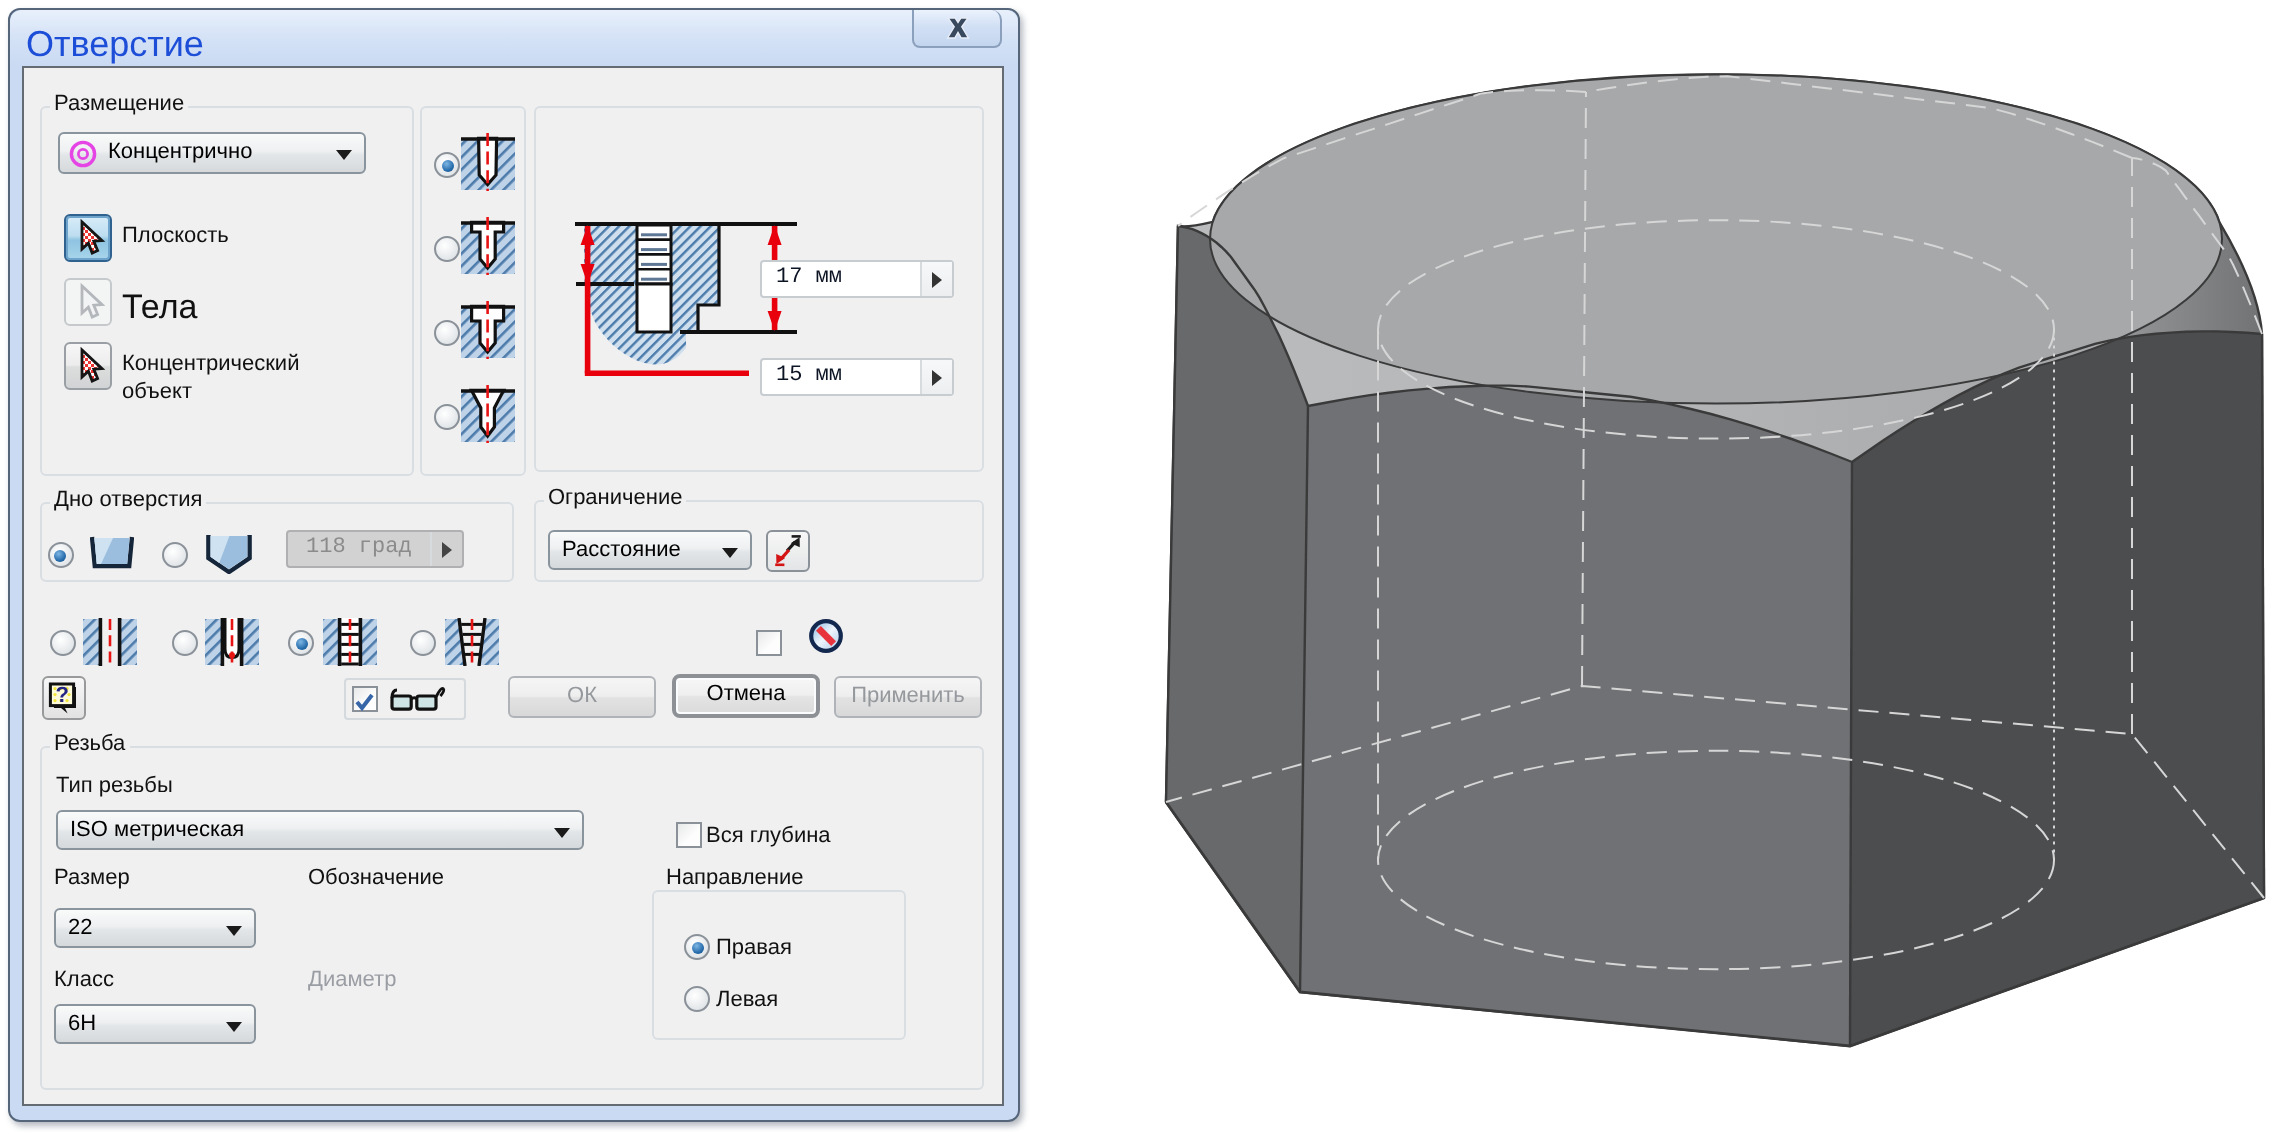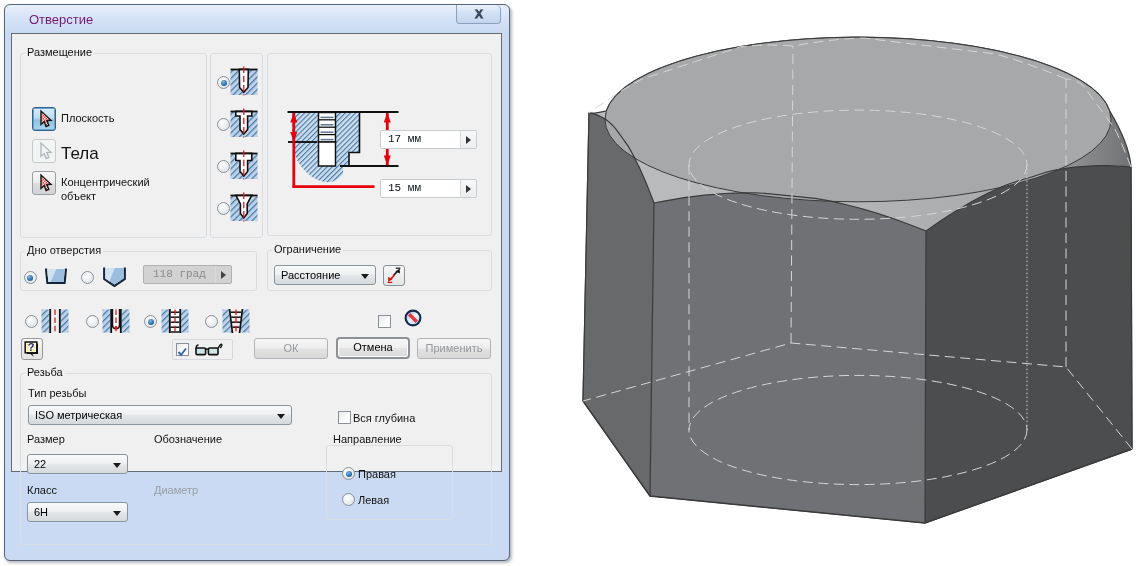--- a/index.html
+++ b/index.html
@@ -5,26 +5,26 @@
 * { margin:0; padding:0; box-sizing:border-box; }
 html,body { width:1138px; height:566px; background:#fff; font-family:"Liberation Sans", sans-serif; overflow:hidden; }
 #stage { position:relative; width:1138px; height:566px; }
 .abs { position:absolute; }
 #dlg { position:absolute; left:4px; top:4px; width:506px; height:557px;
   background:#c9daf2; border:1px solid #55657a; border-radius:6px;
   box-shadow:1.5px 2px 3px rgba(90,100,115,0.45); }
 #dlg .titlebar { position:absolute; left:0; top:0; right:0; height:28px;
   background:linear-gradient(#e8f0fb, #d6e3f7 45%, #c9daf2);
   border-radius:6px 6px 0 0; }
-#dlg .title { position:absolute; left:8px; top:7px; font-size:13px; color:#701a75;margin-left:16px; }
+#dlg .title { position:absolute; left:8px; top:7px; font-size:18px; color:#1d4ed8; }
 .closebtn { position:absolute; left:451px; top:0px; width:45px; height:19px;
   background:linear-gradient(#eaf2fc, #d2e0f5 45%, #c3d5ee);
   border:1px solid #8ba0bc; border-top:none; border-radius:0 5px 4px 4px;
   color:#2d3c50; text-align:center; font-size:13px; font-weight:bold; line-height:15px; }
-#client { position:absolute; left:6px; top:28px; width:491px; height:439px;
+#client { position:absolute; left:6px; top:28px; width:491px; height:520px;
   background:#f0f0f0; border:1px solid #646b73; }
 .grp { position:absolute; border:1px solid #d9dee3; border-radius:3px; }
 .grplbl { position:absolute; background:#f0f0f0; padding:0 2px; font-size:11px; color:#111; white-space:nowrap; }
 .txt { position:absolute; font-size:11px; color:#111; white-space:nowrap; }
 .combo { position:absolute; height:21px; border:1px solid #8a949d; border-radius:3px;
   background:linear-gradient(#f9fafa, #eef0f1 45%, #e3e6e8 55%, #d6d9dc); }
 .combo .arr { position:absolute; right:6px; top:8px; width:0; height:0;
   border-left:4px solid transparent; border-right:4px solid transparent; border-top:5px solid #1a1a1a; }
 .combo .ctext { position:absolute; left:6px; top:3px; font-size:11px; color:#000; }
 .combo.dis { background:#efefef; border-color:#adb2b8; }
@@ -90,20 +90,28 @@
 </svg></div>
   <div id="dlg">
     <div class="titlebar"></div>
     <div class="title">Отверстие</div>
     <div class="closebtn"><svg width="14" height="12" viewBox="0 0 14 12" style="margin-top:3px;">
           <path d="M2,1 L5.6,1 L7,3.2 L8.4,1 L12,1 L8.9,5.4 L12.2,11 L8.6,11 L7,8.2 L5.4,11 L1.8,11 L5.1,5.4 Z" fill="#3a4a5e" stroke="#e8eef8" stroke-width="0.7"></path>
         </svg></div>
     <div id="client">
       <div class="grp" style="left:8px;top:19px;width:187px;height:185px;"></div>
 <div class="grplbl" style="left:13px;top:12px;">Размещение</div>
+<div class="combo" style="left:17px;top:32px;width:154px;height:21px;">
+          <div class="abs" style="left:3px;top:1px;"><svg width="17" height="17" viewBox="0 0 17 17">
+              <circle cx="8.5" cy="9" r="5.8" fill="none" stroke="#e545e5" stroke-width="1.7"></circle>
+              <circle cx="8.5" cy="9" r="2.3" fill="none" stroke="#e545e5" stroke-width="1.4"></circle>
+            </svg></div>
+          <div class="ctext" style="left:24px;">Концентрично</div>
+          <div class="arr"></div>
+        </div>
 <div class="abs" style="left:20px;top:73px;width:24px;height:24px;border:1px solid #2f628e;border-radius:3px;background:linear-gradient(#d9edf9,#bdddf0 45%,#8fc3e1 55%,#a8d6ec);box-shadow:inset 0 0 0 1px #6ea3cc;">
           <div class="abs" style="left:2px;top:1px;"><svg width="20" height="20" viewBox="0 0 20 20">
               <defs>
                 <pattern id="ckc1" width="3" height="3" patternUnits="userSpaceOnUse">
                   <rect width="3" height="3" fill="#e33"></rect>
                   <rect width="1.5" height="1.5" fill="#fff"></rect>
                   <rect x="1.5" y="1.5" width="1.5" height="1.5" fill="#fff"></rect>
                 </pattern>
               </defs>
               <path d="M6,2 L6,15.5 L9.2,12.6 L11.1,17.5 L13.8,16.3 L11.9,11.6 L16,11.3 Z" fill="url(#ckc1)" stroke="#151515" stroke-width="1.4"></path>

